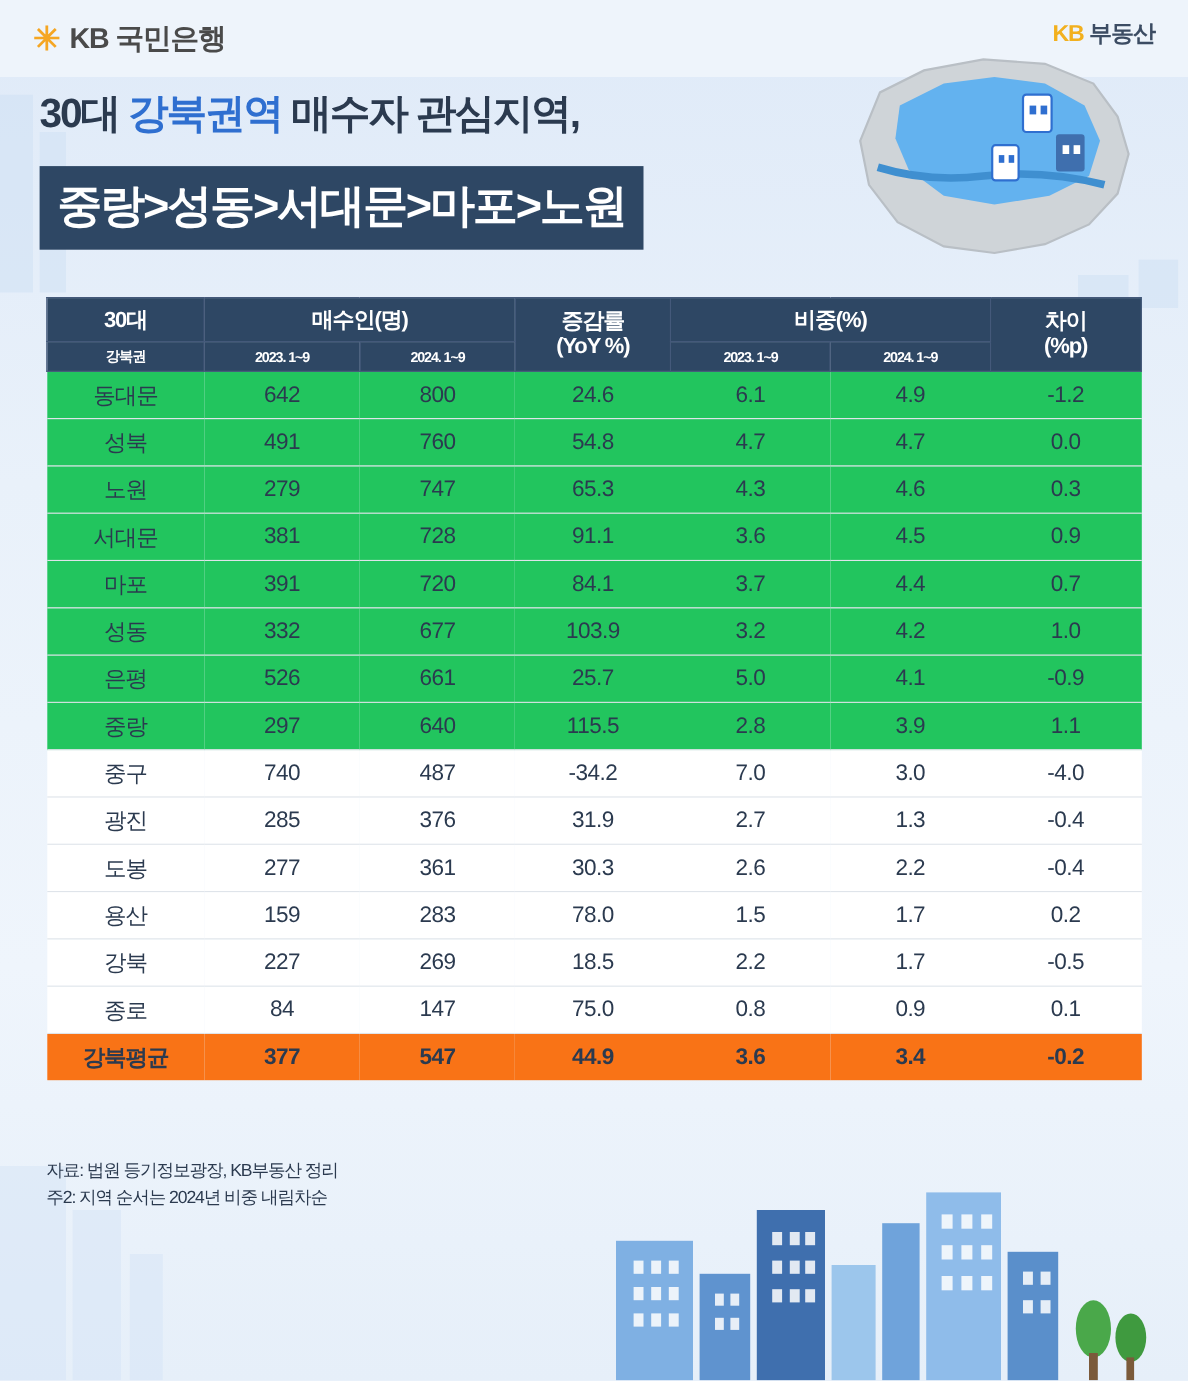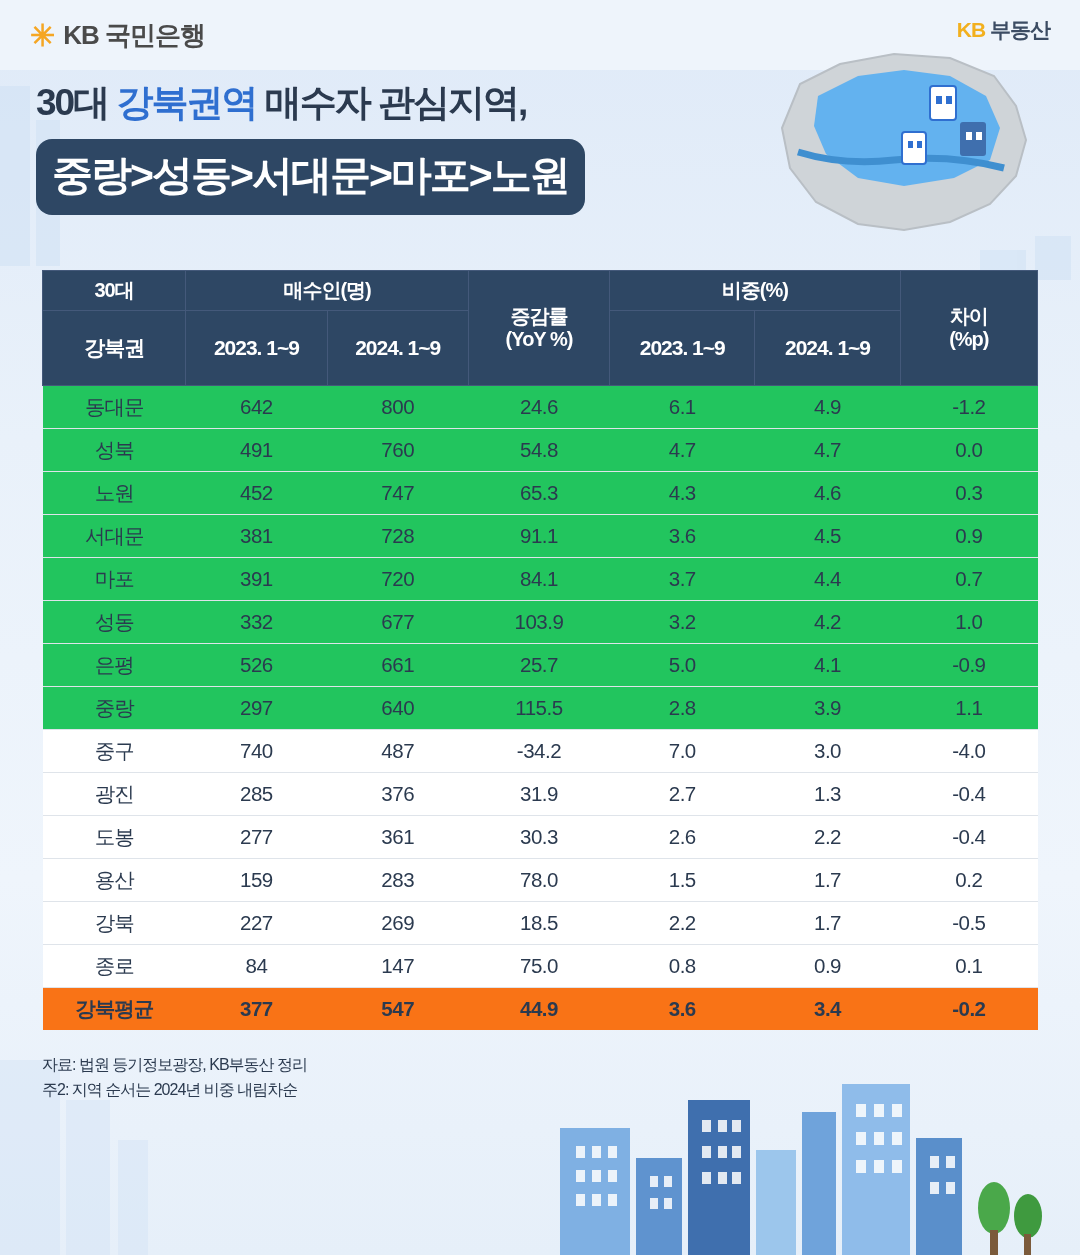--- a/index.html
+++ b/index.html
@@ -68,28 +68,28 @@
   .title-line1 {
     font-size: 37px;
     font-weight: bold;
     color: #2b3a4f;
     letter-spacing: -2px;
     white-space: nowrap;
   }
   .title-line1 .hl { color: #2f6fd0; }
   .title-line2 {
     display: inline-block;
-    margin-top: 11px;
+    margin-top: 23px;
     background: #2e4764;
     color: #ffffff;
     font-size: 41px;
     font-weight: bold;
     letter-spacing: -2px;
     padding: 9px 16px 12px 16px;
-    border-radius: 16px;
+    border-radius: 0;
     white-space: nowrap;
   }
 
   
   .map {
     position: absolute;
     top: 36px;
     right: 36px;
     width: 290px;
     height: 215px;
@@ -110,22 +110,22 @@
   thead th {
     background: #2e4764;
     color: #fff;
     font-size: 20px;
     font-weight: bold;
     letter-spacing: -1px;
     padding: 6px 0;
     border: 1px solid #44597a;
   }
   thead th.sub {
-    font-size: 21px;
-    padding: 23px 0;
+    font-size: 13px;
+    padding: 4px 0;
   }
   thead th.two-line {
     line-height: 1.15;
   }
   tbody td {
     font-size: 20.5px;
     color: #2b3a4f;
     text-align: center;
     padding: 7px 0;
     border-bottom: 1px solid #dfe4ea;
@@ -325,21 +325,21 @@
           <td class="name">성북</td>
           <td>491</td>
           <td>760</td>
           <td>54.8</td>
           <td>4.7</td>
           <td>4.7</td>
           <td>0.0</td>
         </tr>
         <tr class="hi">
           <td class="name">노원</td>
-          <td>452</td>
+          <td>279</td>
           <td>747</td>
           <td>65.3</td>
           <td>4.3</td>
           <td>4.6</td>
           <td>0.3</td>
         </tr>
         <tr class="hi">
           <td class="name">서대문</td>
           <td>381</td>
           <td>728</td>

